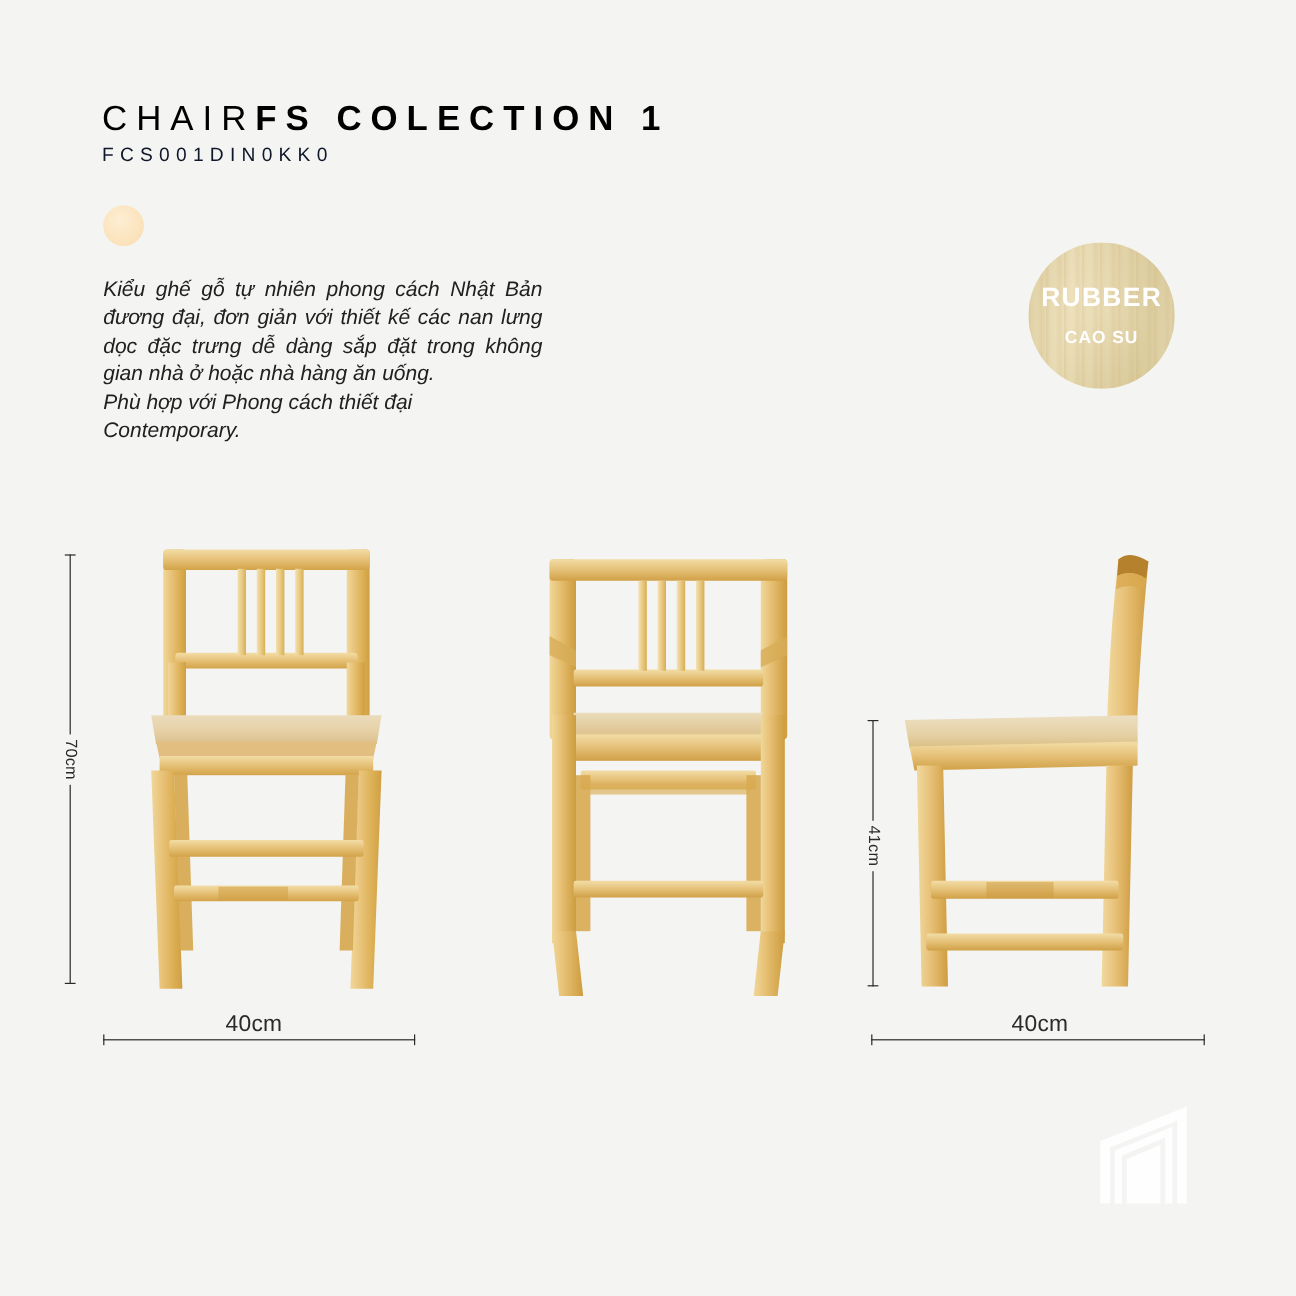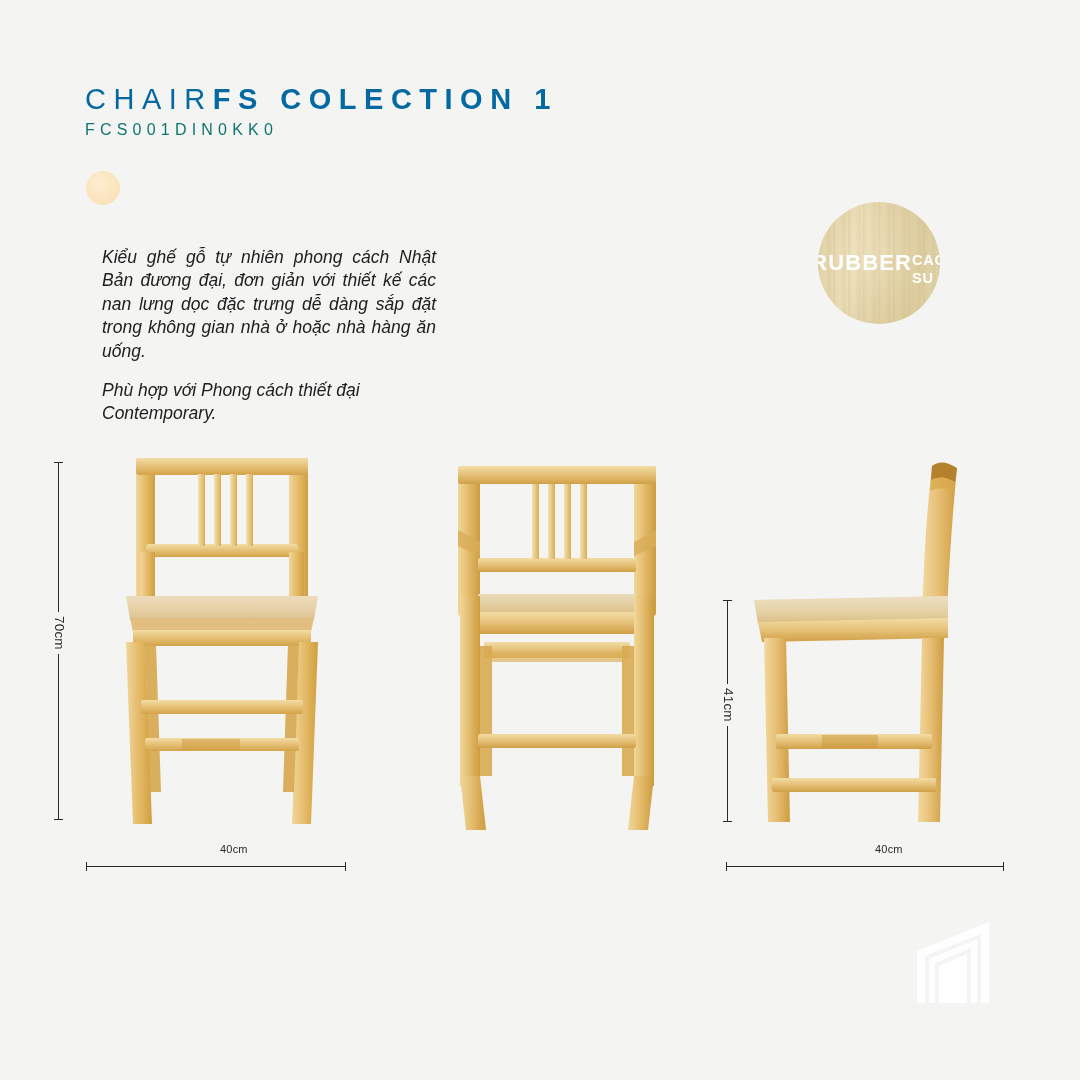--- a/index.html
+++ b/index.html
@@ -19,32 +19,32 @@
     height: 1080px;
     background: #f4f4f2;
   }
 
   
   .title-block { position: absolute; left: 85px; top: 82px; }
 
   .title-line {
     font-size: 29px;
     line-height: 34px;
-    color: #0369a1;
+    color: #000000;
     white-space: nowrap;
   }
   .title-light { font-weight: 300; letter-spacing: 7.5px; }
   .title-bold  { font-weight: 700; letter-spacing: 7.5px; }
 
   .sku {
     margin-top: 5px;
     font-size: 16px;
     font-weight: 300;
     letter-spacing: 5.2px;
-    color: #0f766e;
+    color: #0f172a;
     white-space: nowrap;
   }
 
   
   .swatch-dot {
     position: absolute;
     left: 86px; top: 171px;
     width: 34px; height: 34px;
     border-radius: 50%;
     background: radial-gradient(circle at 42% 38%, #fdeed3 0%, #fbe3bd 60%, #f8ddb4 100%);
@@ -55,31 +55,32 @@
     position: absolute;
     left: 86px; top: 230px;
     width: 366px;
     font-size: 17.5px;
     line-height: 23.4px;
     font-style: italic;
     font-weight: 400;
     color: #202020;
     text-align: justify;
   }
-  .description p { margin: 16px; }
+  .description p { margin: 0; }
   .description p.last { text-align: left; }
 
   
   .badge {
     position: absolute;
-    left: 818px; top: 202px;
+    left: 857px; top: 202px;
     width: 122px; height: 122px;
     border-radius: 50%;
     overflow: hidden;
     display: flex;
+    flex-direction: column;
     align-items: center;
     justify-content: center;
     background:
       repeating-linear-gradient(90deg,
         rgba(205,178,120,0.30) 0px,
         rgba(205,178,120,0.06) 3px,
         rgba(232,213,168,0.00) 7px,
         rgba(205,178,120,0.22) 11px,
         rgba(226,205,155,0.05) 15px),
       linear-gradient(100deg, #e4d5a9 0%, #efe3bd 30%, #e6d7ac 55%, #ded0a0 78%, #e9ddb8 100%);
@@ -141,25 +142,24 @@
     font-size: 13.5px;
     color: #2b2b2b;
     letter-spacing: 0.2px;
     writing-mode: vertical-rl;
     text-orientation: mixed;
     background: #f4f4f2;
     padding: 4px 0;
   }
   .dim-label-h {
     position: absolute;
-    font-size: 11px;
+    font-size: 19px;
     color: #2b2b2b;
     letter-spacing: 0.2px;
     white-space: nowrap;
-    margin-left: 32px;
   }
 
   
   #dim70-line { left: 58px; top: 462px; height: 358px; }
   #dim70-cap-top { left: 53.5px; top: 462px; }
   #dim70-cap-bot { left: 53.5px; top: 818.6px; }
   #dim70-label { left: 52px; top: 612px; }
 
   
   #dim41-line { left: 727px; top: 600px; height: 222px; }

